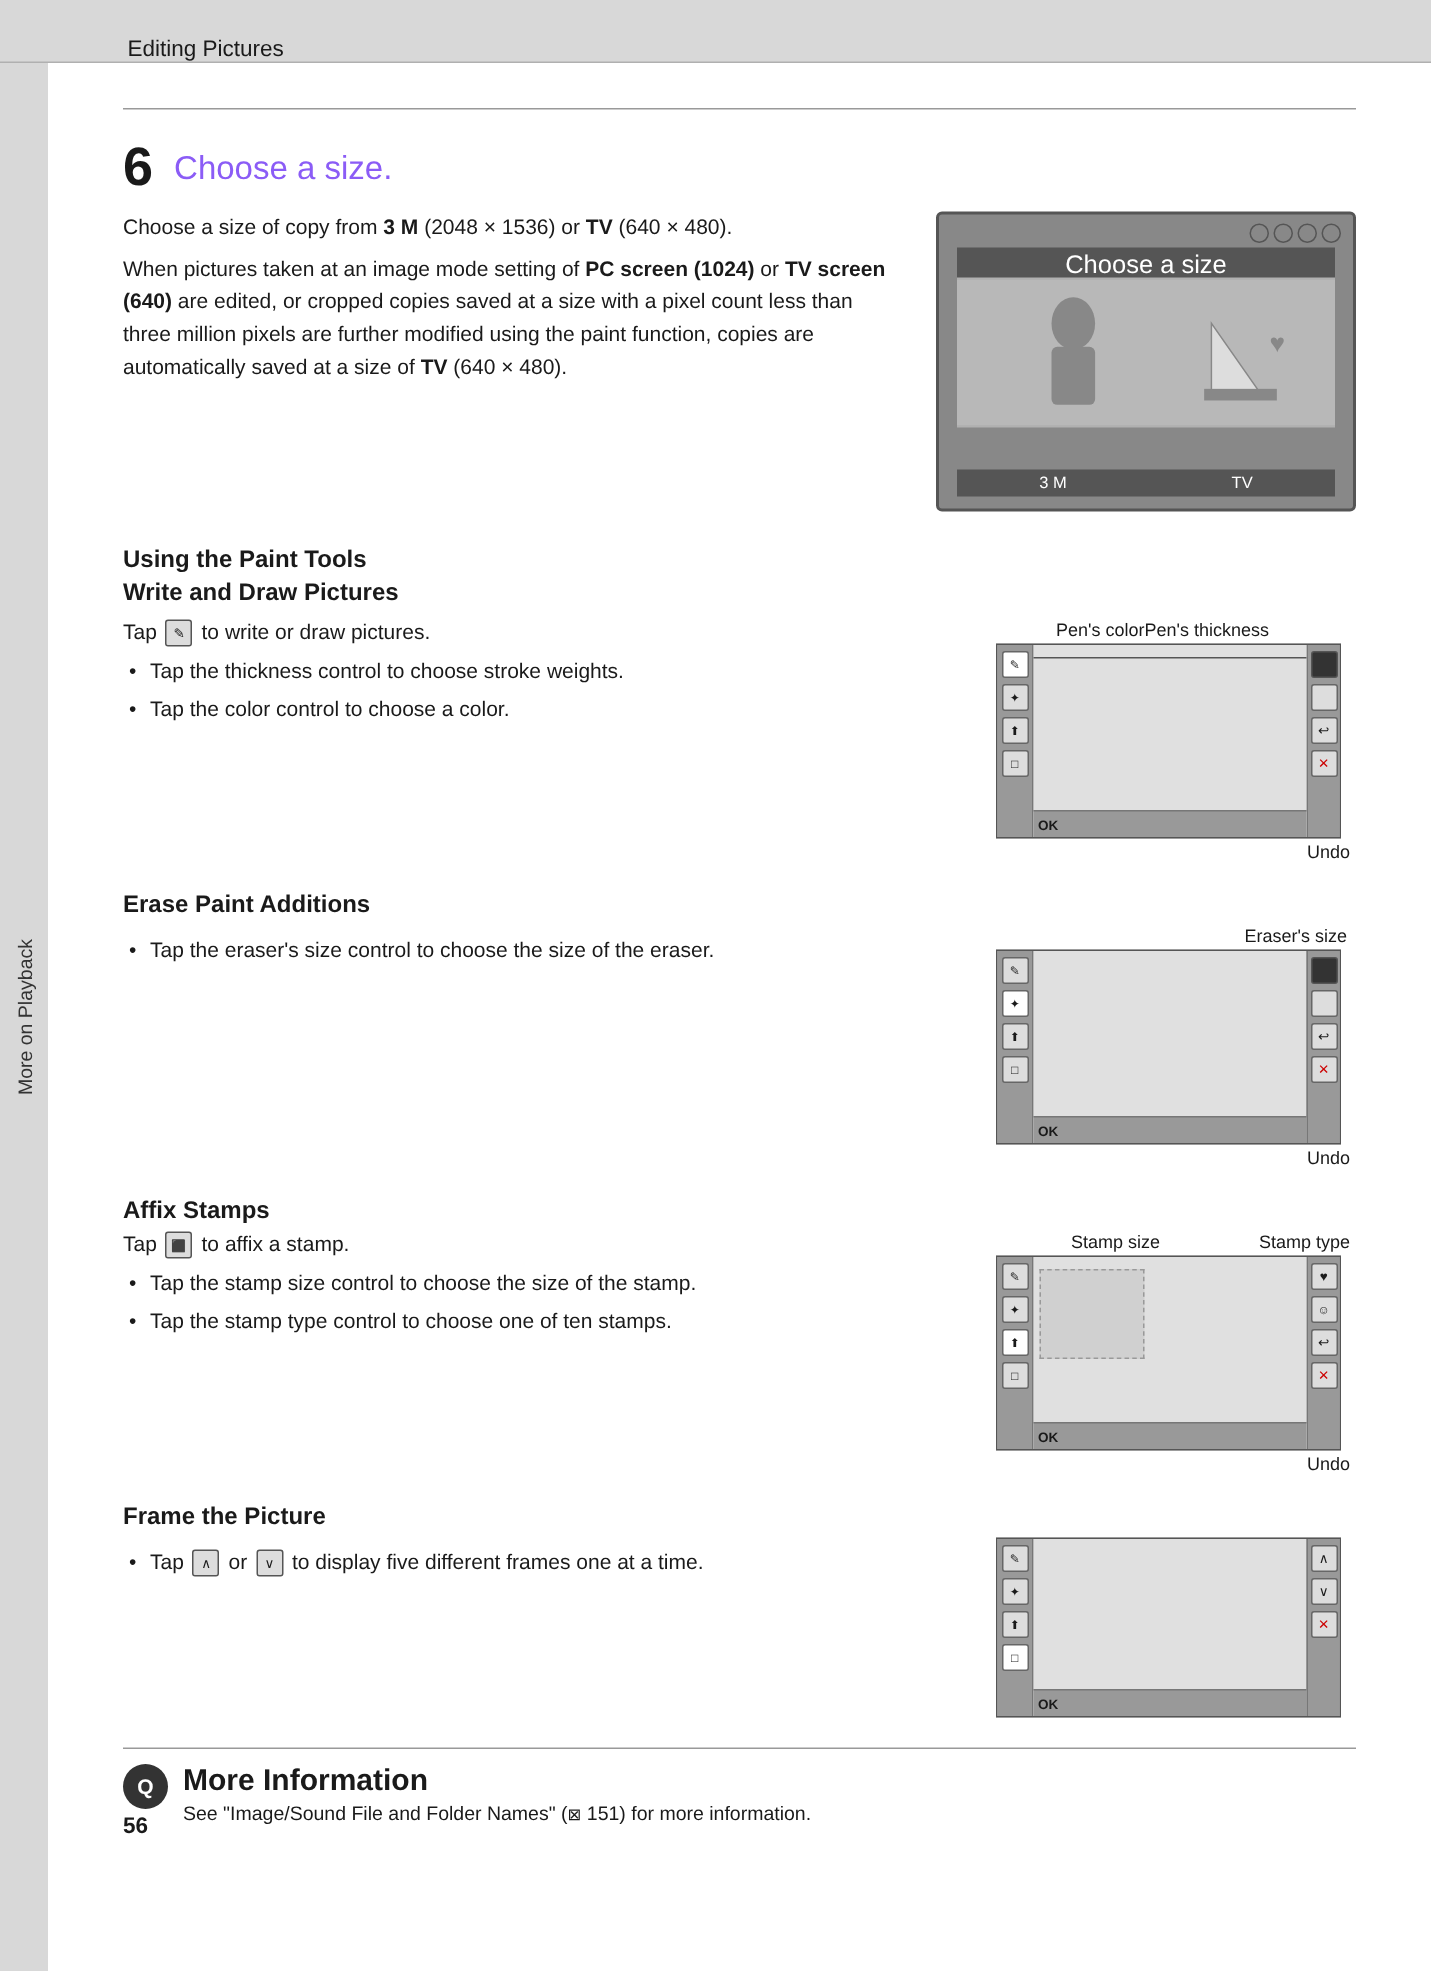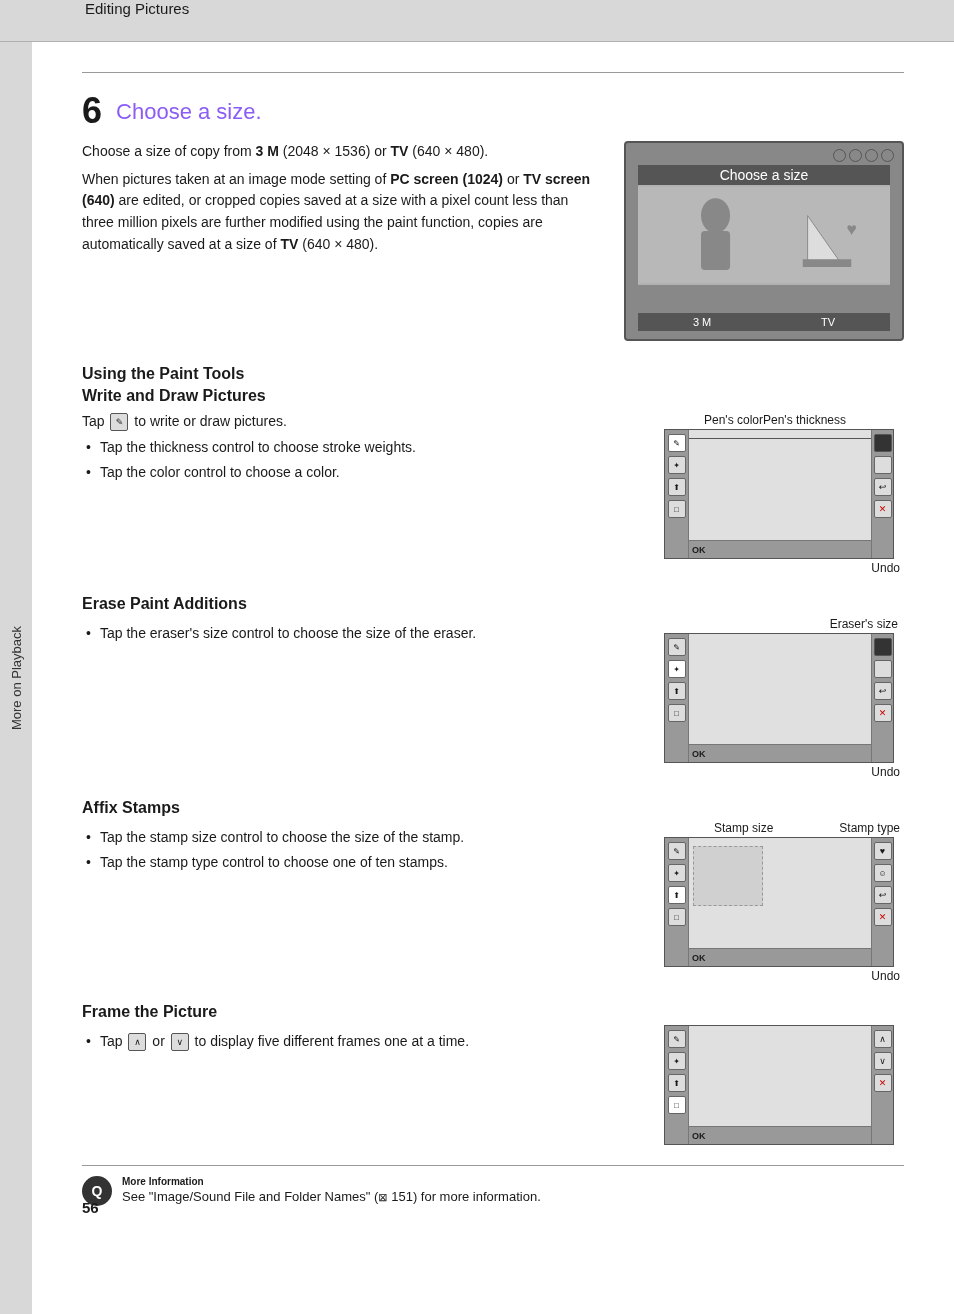--- a/index.html
+++ b/index.html
@@ -11,21 +11,21 @@
       font-size: 14px;
       color: #1a1a1a;
       position: relative;
     }
 
     
     .header-bar {
       background: #d8d8d8;
       height: 42px;
       display: flex;
-      align-items: flex-start;
+      align-items: flex-end;
       padding: 0 85px;
       border-bottom: 1px solid #b0b0b0;
     }
     .header-title {
       font-size: 15px;
       font-weight: normal;
       color: #1a1a1a;
     }
 
     
@@ -182,21 +182,21 @@
       display: flex;
       align-items: center;
       justify-content: center;
       color: white;
       font-size: 14px;
       font-weight: bold;
     }
     .more-info-content {}
     .more-info-title {
       font-weight: bold;
-      font-size: 10px;
+      font-size: 20px;
       margin-bottom: 2px;
     }
     .more-info-body {
       font-size: 13px;
       color: #1a1a1a;
     }
 
     
     .page-number {
       position: absolute;
@@ -271,21 +271,21 @@
     <div class="step-image-area">
       <div class="camera-screen">
 
         <div style="position:absolute;top:6px;right:8px;display:flex;gap:3px;">
           <div style="width:13px;height:13px;border-radius:50%;background:#888;border:1px solid #555;"></div>
           <div style="width:13px;height:13px;border-radius:50%;background:#888;border:1px solid #555;"></div>
           <div style="width:13px;height:13px;border-radius:50%;background:#888;border:1px solid #555;"></div>
           <div style="width:13px;height:13px;border-radius:50%;background:#888;border:1px solid #555;"></div>
         </div>
 
-        <div style="position:absolute;top:22px;left:12px;right:12px;background:#555;color:white;font-size:14px;text-align:center;padding:2px 0;">Choose a size</div>
+        <div style="position:absolute;top:22px;left:12px;right:12px;background:#555;color:white;font-size:17px;text-align:center;padding:2px 0;">Choose a size</div>
 
         <div style="position:absolute;top:42px;left:12px;right:12px;height:100px;background:#b0b0b0;overflow:hidden;">
           
           <svg width="100%" height="100%" viewBox="0 0 260 100" preserveAspectRatio="xMidYMid meet">
 
             <rect width="260" height="100" fill="#b8b8b8"></rect>
 
             <ellipse cx="80" cy="30" rx="15" ry="18" fill="#888"></ellipse>
             <rect x="65" y="46" width="30" height="40" rx="4" fill="#888"></rect>
 
@@ -384,20 +384,23 @@
         <div style="text-align:right;font-size:12px;margin-top:2px;padding-right:4px;">Undo</div>
       </div>
     </div>
   </div>
 
   <div>
     <div class="section-heading">Affix Stamps</div>
 
     <div class="section-row">
       <div class="section-left">
+        <p>
+          Tap <span class="inline-icon" style="font-size:8px;">⬛</span> to affix a stamp.
+        </p>
         <ul class="bullet-list">
           <li>Tap the stamp size control to choose the size of the stamp.</li>
           <li>Tap the stamp type control to choose one of ten stamps.</li>
         </ul>
       </div>
       <div class="section-right">
         <div class="stamp-labels">
           <span>Stamp size</span>
           <span>Stamp type</span>
         </div>

